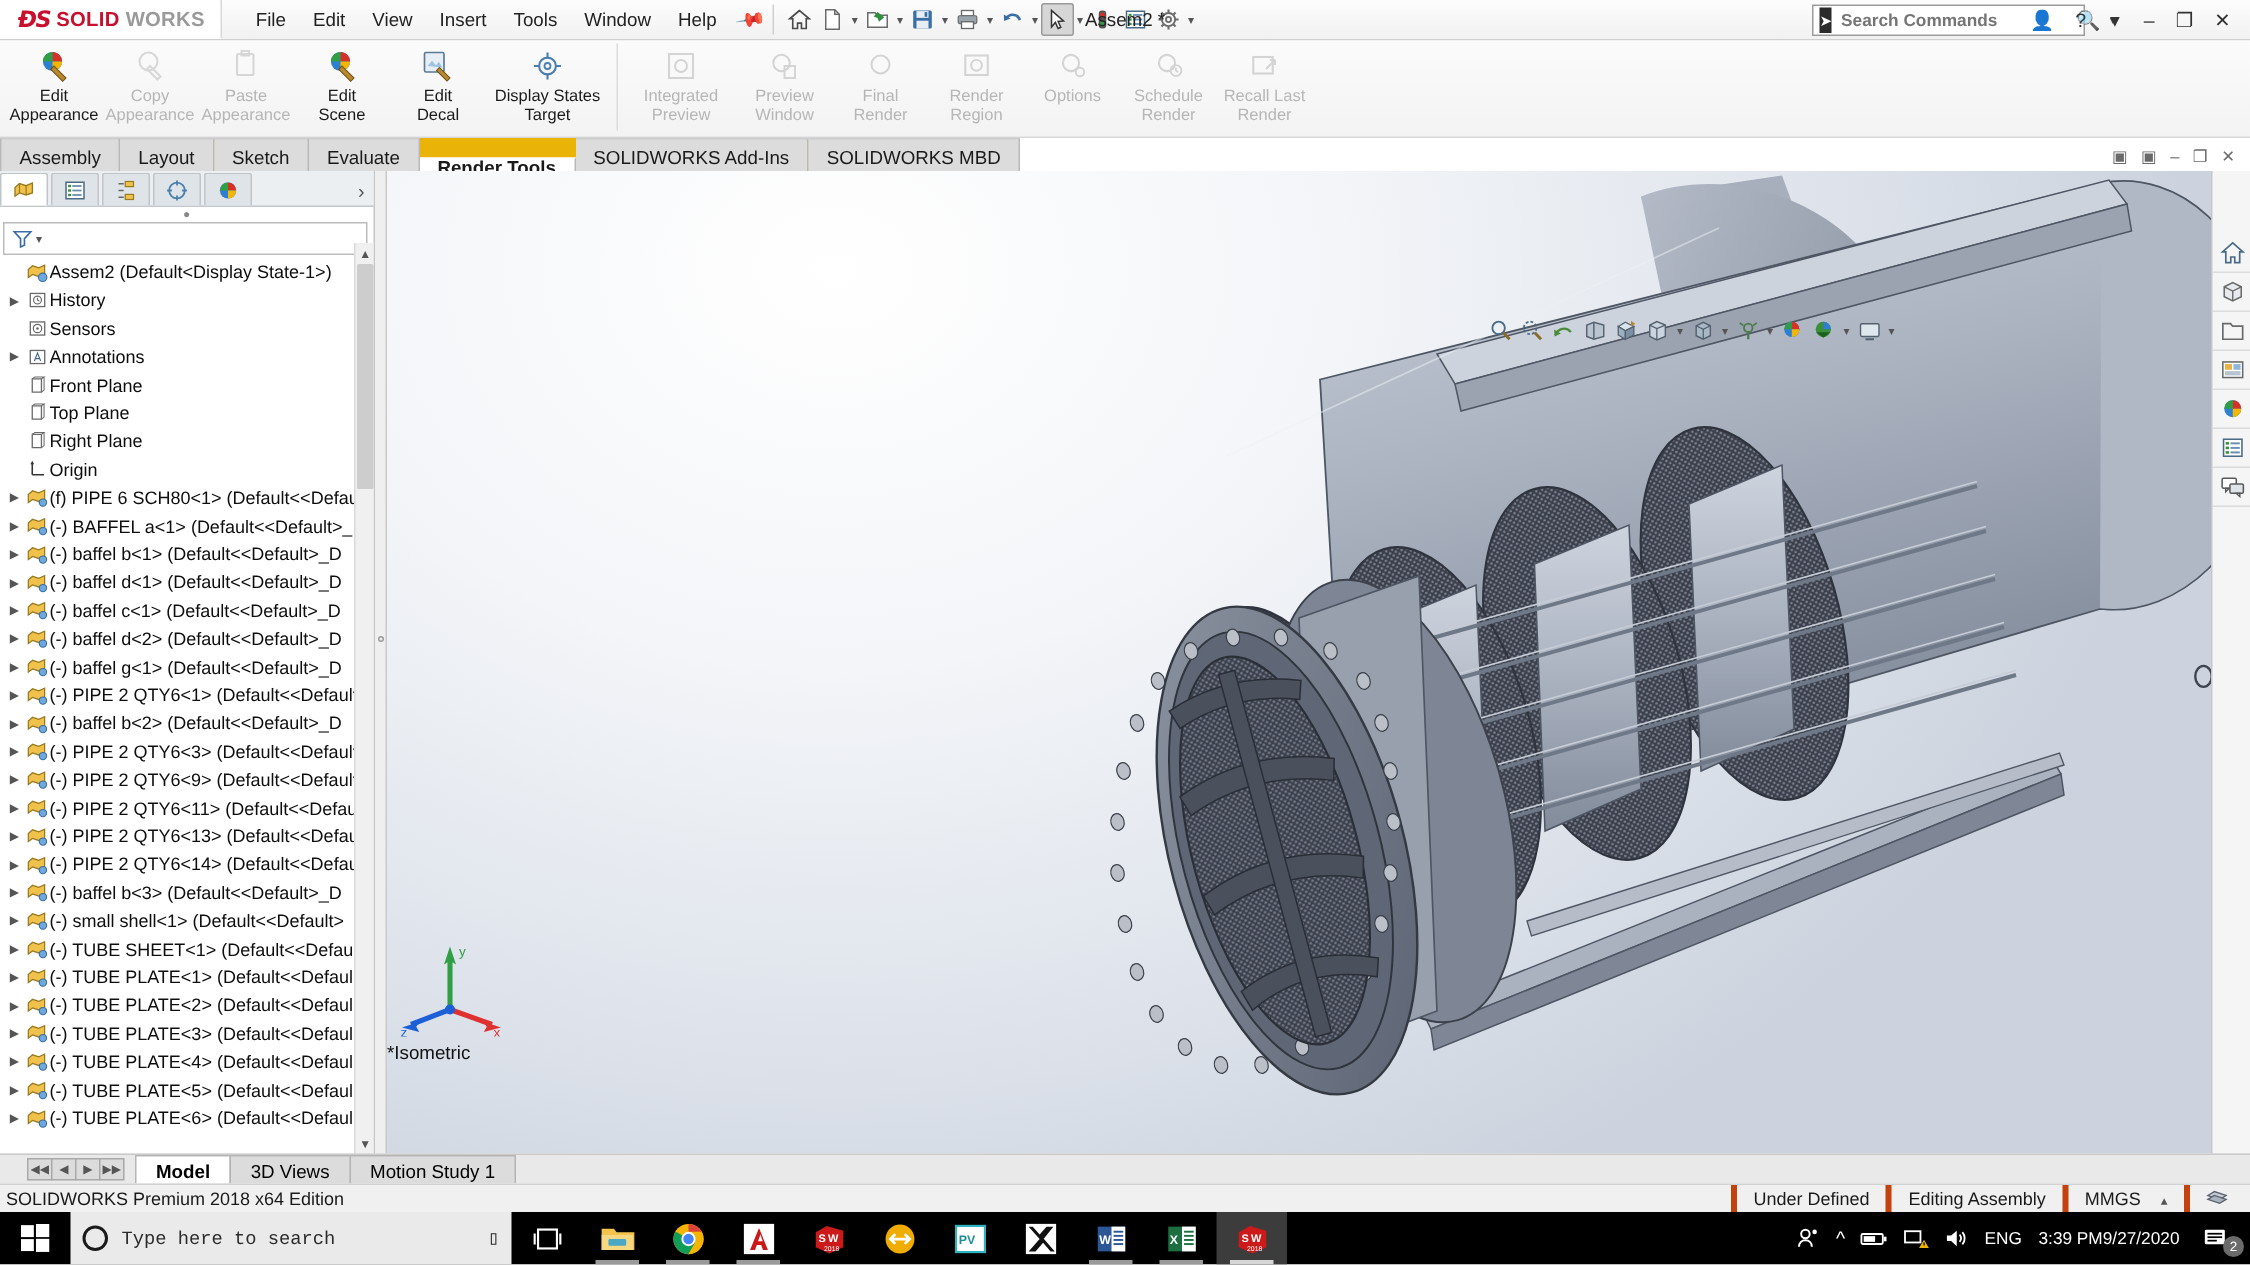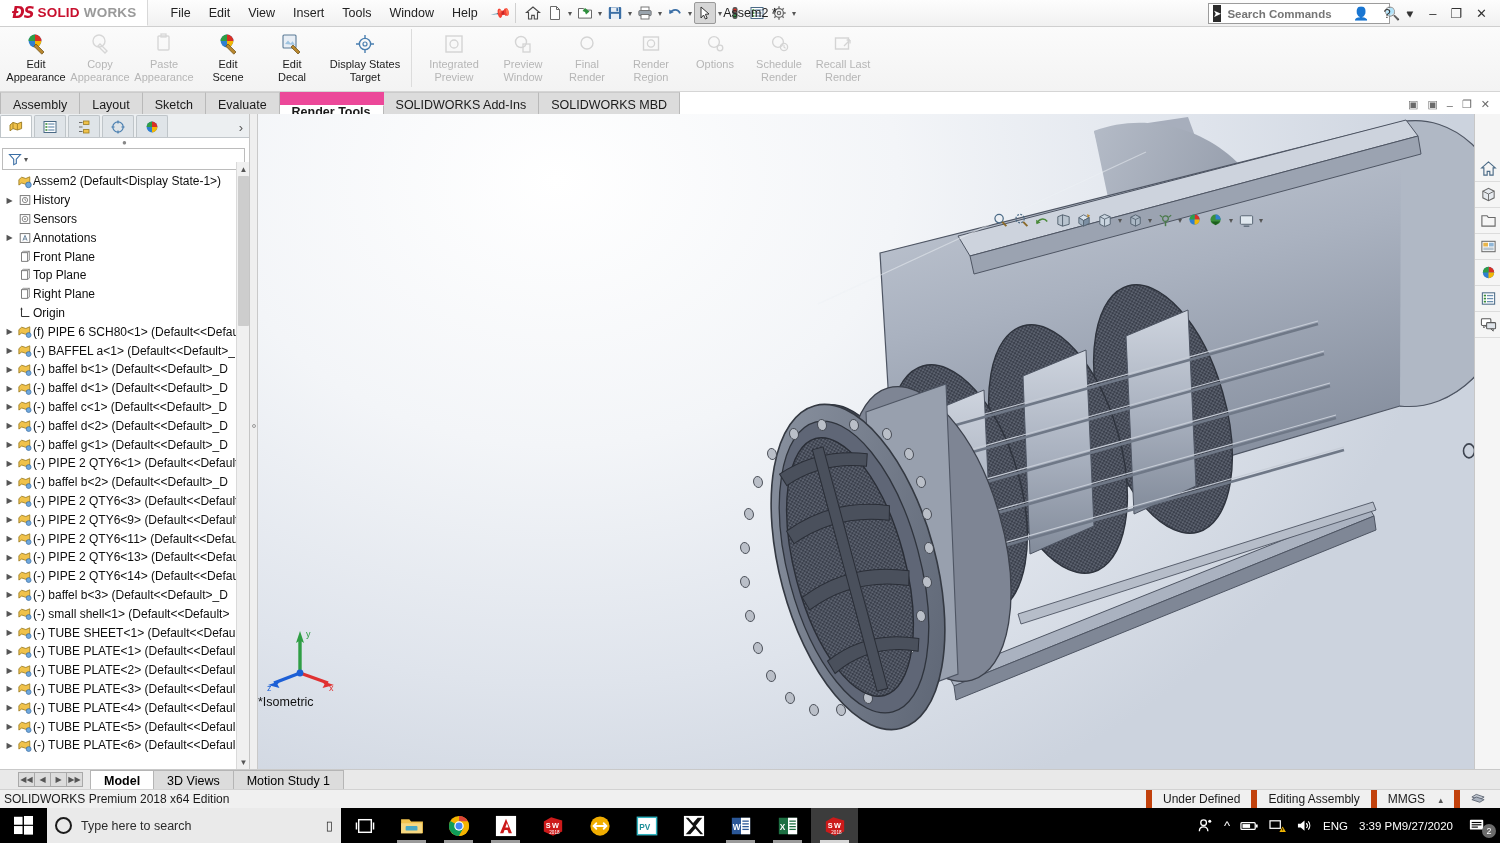--- a/index.html
+++ b/index.html
@@ -66,21 +66,21 @@
     display: flex; flex-direction: column; align-items: center;
   }
   .rbtn.dis { color: #b6b6b6; }
   .rbtn .ic { height: 28px; display: flex; align-items: center; justify-content: center; }
   .rsep { width: 1px; height: 58px; background: #dcdcdc; margin: 2px 5px 0; }
   .rbtn.wide { width: 82px; }
   .rbtn.w2 { width: 74px; }
 
   
   .cmdtabs { position: absolute; top: 92px; left: 0; width: 1304px; height: 22px;
-    background: #ec4899; display: flex; align-items: stretch; }
+    background: #eab308; display: flex; align-items: stretch; }
   .ctab { padding: 3px 12px 0; font-size: 12.5px; color: #1a1a1a;
     background: #dcdcdc; border-right: 1px solid #b9b9b9; border-top: 1px solid #cbcbcb;
     cursor: default; display:flex; align-items:center;}
   .ctab:first-child { border-left: 1px solid #b9b9b9; }
   .ctab.sel { background: #fff; font-weight: bold; border-top-color: #fff; margin-top: 13px; }
   .ctabs-fill { flex: 1; background: #fff; border-bottom: 0; }
 
   
   .viewtb { position: absolute; top: 95px; left: 732px; height: 22px;
     display: flex; align-items: center; gap: 1px; z-index: 5;}
@@ -142,29 +142,29 @@
     justify-content:center; margin-right: -1px;}
   .btab { padding: 1px 13px 0; font-size: 12.5px; height: 19px; line-height: 18px;
     background: #dcdcdc; border: 1px solid #b5b5b5; border-bottom: 0; margin-right: -1px;
     cursor: default; }
   .btab.sel { background: #fff; font-weight: bold; }
   .statusbar { position: absolute; left: 0; bottom: 35px; width: 1500px; height: 19px;
     background: #f0f0f0; border-top: 1px solid #d2d2d2; display: flex; align-items: center;
     font-size: 12px; color: #1a1a1a; }
   .sb-left { padding-left: 4px; }
   .sb-right { margin-left: auto; display: flex; align-items: center; }
-  .sb-cell { padding: 0 11px; border-left: 6px solid #c2410c; height: 19px; line-height: 18px;}
+  .sb-cell { padding: 0 11px; border-left: 4px solid #c2410c; height: 19px; line-height: 18px;}
 
   
   .taskbar { position: absolute; left: 0; bottom: 0; width: 1500px; height: 35px;
     background: #000; display: flex; align-items: center; }
   .startbtn { width: 47px; height: 35px; display:flex; align-items:center; justify-content:center;
     cursor: default;}
   .winsearch { width: 294px; height: 35px; background: #eaeaea; display: flex; align-items: center;
-    padding: 0 8px; }
+    padding: 0 8px; font-family: Liberation Mono, monospace; }
   .winsearch .circ { width: 17px; height: 17px; border: 2px solid #1b1b1b; border-radius: 50%;
     margin-right: 9px;}
   .winsearch .txt { font-size: 12.5px; color: #2b2b2b; flex: 1; }
   .tbapp { width: 47px; height: 35px; display: flex; align-items: center; justify-content: center;
     position: relative; cursor: default;}
   .tbapp.act { background: #3c3c3c; }
   .tbapp.act:after, .tbapp.open:after { content:''; position:absolute; bottom: 0; left: 9px;
     width: 29px; height: 3px; background: #9a9a9a; }
   .tbapp.act:after { background: #d6d6d6; }
   .tray { margin-left: auto; display: flex; align-items: center; color: #fff;

